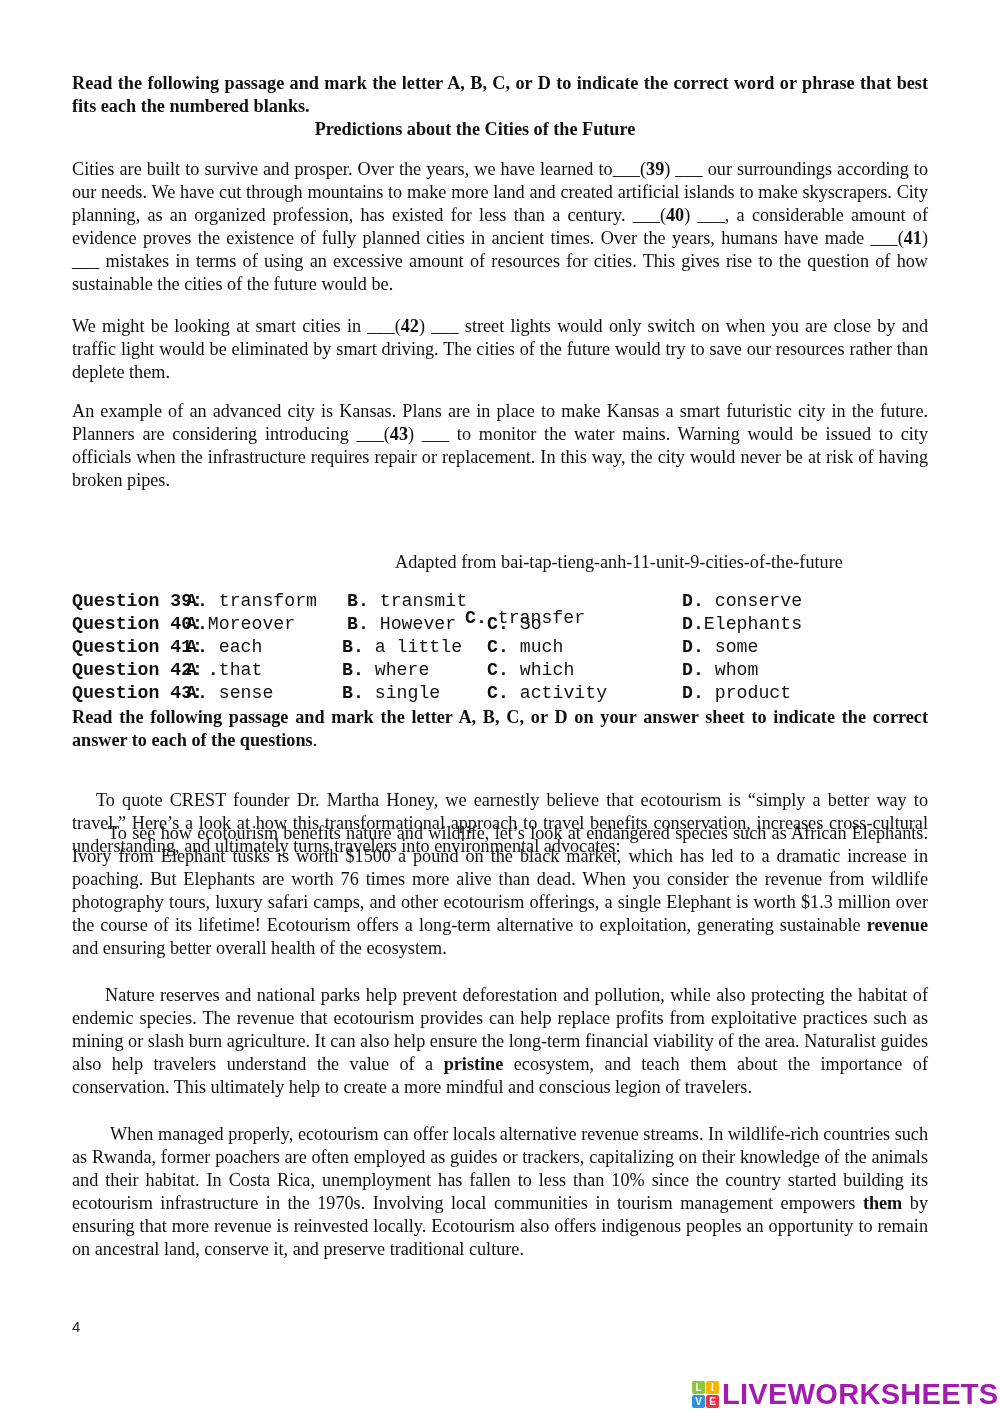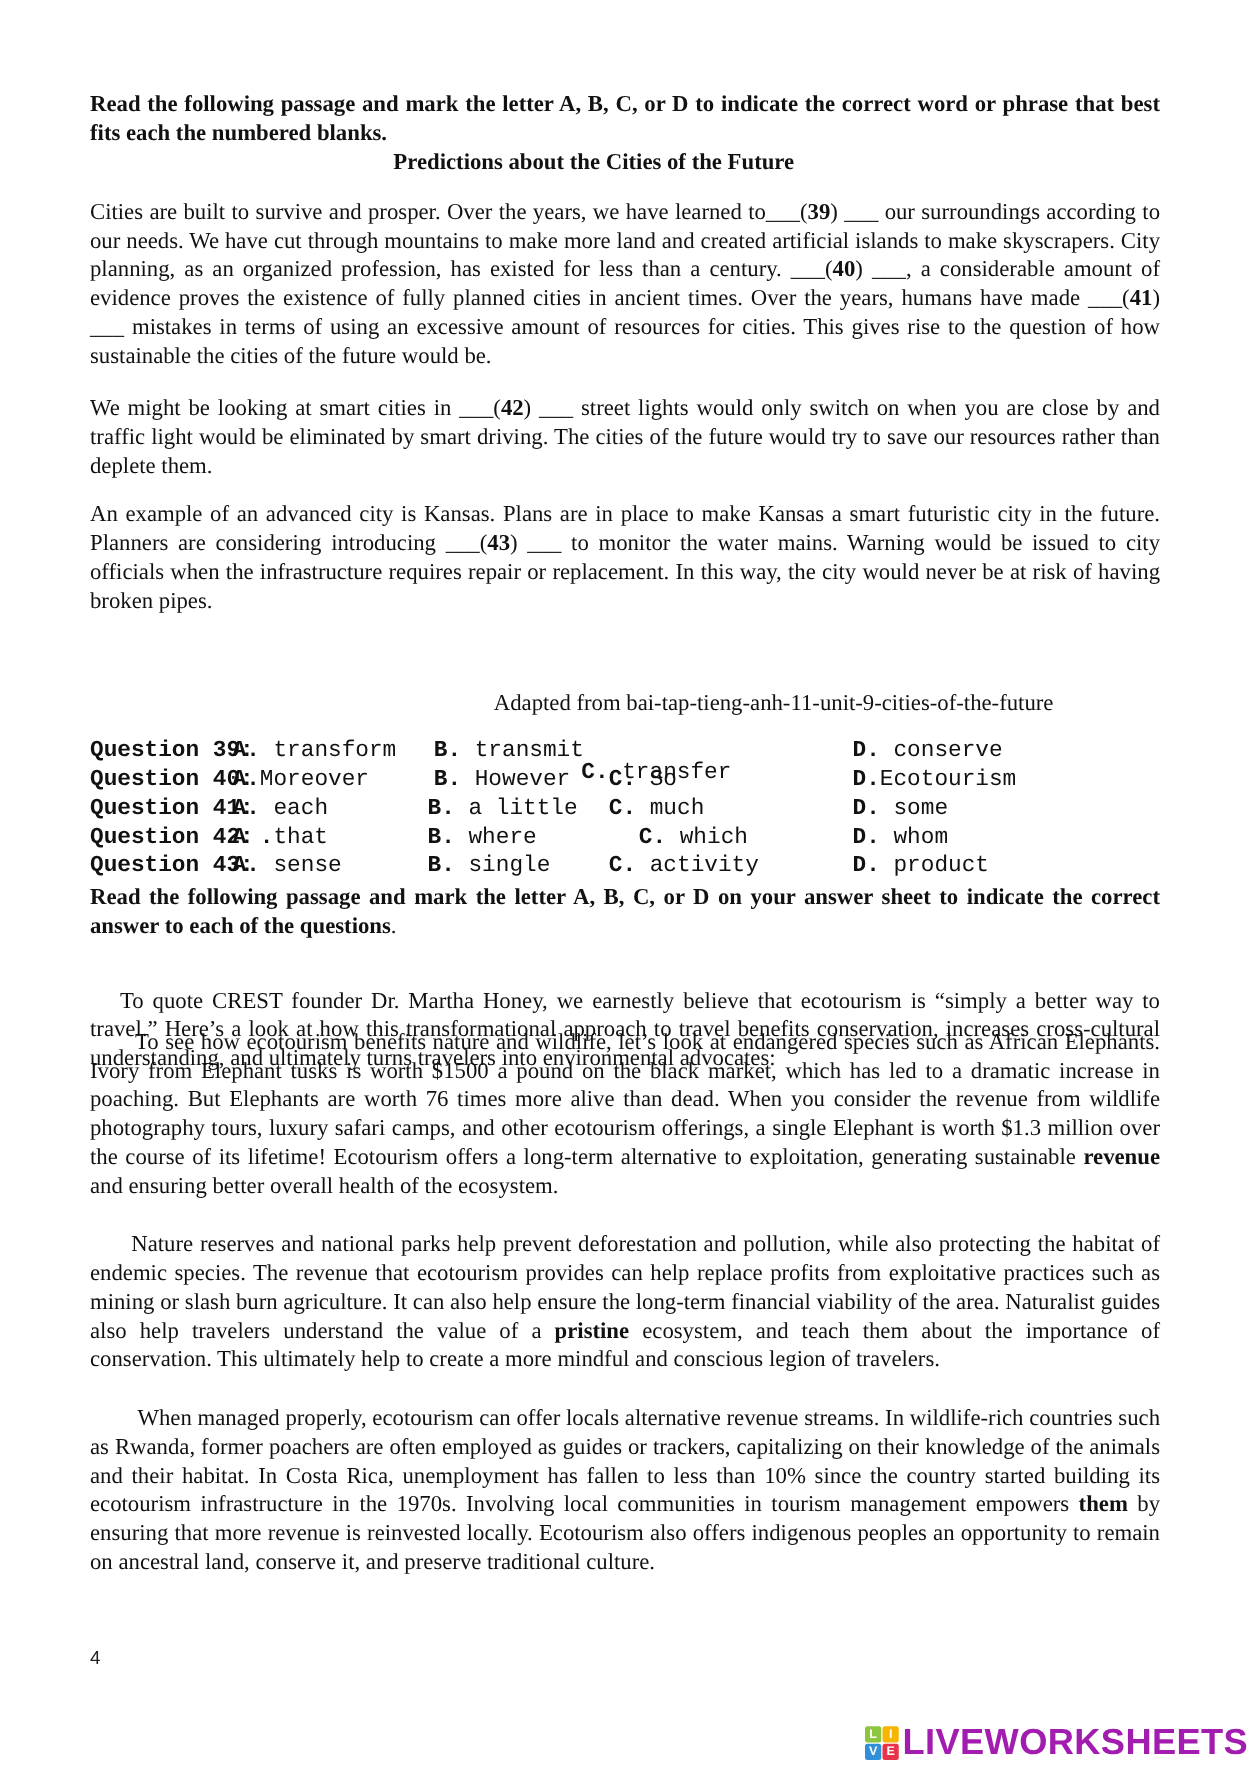--- a/index.html
+++ b/index.html
@@ -78,34 +78,34 @@
     <span style="left:114px;"><b class="opt-key">A.</b><span style="position:static"> transform</span></span>
     <span style="left:275px;"><b class="opt-key">B.</b><span style="position:static"> transmit</span></span>
     <span style="left:393px;margin-top:17px;"><b class="opt-key">C.</b><span style="position:static"> transfer</span></span>
     <span style="left:610px;"><b class="opt-key">D.</b><span style="position:static"> conserve</span></span>
   </div>
   <div class="q-row" style="top:613px;">
     <span class="q-label">Question 40:</span>
     <span style="left:114px;"><b class="opt-key">A.</b><span style="position:static">Moreover</span></span>
     <span style="left:275px;"><b class="opt-key">B.</b><span style="position:static"> However</span></span>
     <span style="left:415px;"><b class="opt-key">C.</b><span style="position:static"> So</span></span>
-    <span style="left:610px;"><b class="opt-key">D.</b><span style="position:static">Ecotourism</span></span>
+    <span style="left:610px;"><b class="opt-key">D.</b><span style="position:static">Elephants</span></span>
   </div>
   <div class="q-row" style="top:636px;">
     <span class="q-label">Question 41:</span>
     <span style="left:114px;"><b class="opt-key">A.</b><span style="position:static"> each</span></span>
     <span style="left:270px;"><b class="opt-key">B.</b><span style="position:static"> a little</span></span>
     <span style="left:415px;"><b class="opt-key">C.</b><span style="position:static"> much</span></span>
     <span style="left:610px;"><b class="opt-key">D.</b><span style="position:static"> some</span></span>
   </div>
   <div class="q-row" style="top:659px;">
     <span class="q-label">Question 42:</span>
     <span style="left:114px;"><b class="opt-key">A .</b><span style="position:static">that</span></span>
     <span style="left:270px;"><b class="opt-key">B.</b><span style="position:static"> where</span></span>
-    <span style="left:415px;margin-left:24px;"><b class="opt-key">C.</b><span style="position:static"> which</span></span>
+    <span style="left:415px;"><b class="opt-key">C.</b><span style="position:static"> which</span></span>
     <span style="left:610px;"><b class="opt-key">D.</b><span style="position:static"> whom</span></span>
   </div>
   <div class="q-row" style="top:682px;">
     <span class="q-label">Question 43:</span>
     <span style="left:114px;"><b class="opt-key">A.</b><span style="position:static"> sense</span></span>
     <span style="left:270px;"><b class="opt-key">B.</b><span style="position:static"> single</span></span>
     <span style="left:415px;"><b class="opt-key">C.</b><span style="position:static"> activity</span></span>
     <span style="left:610px;"><b class="opt-key">D.</b><span style="position:static"> product</span></span>
   </div>
 </div>

